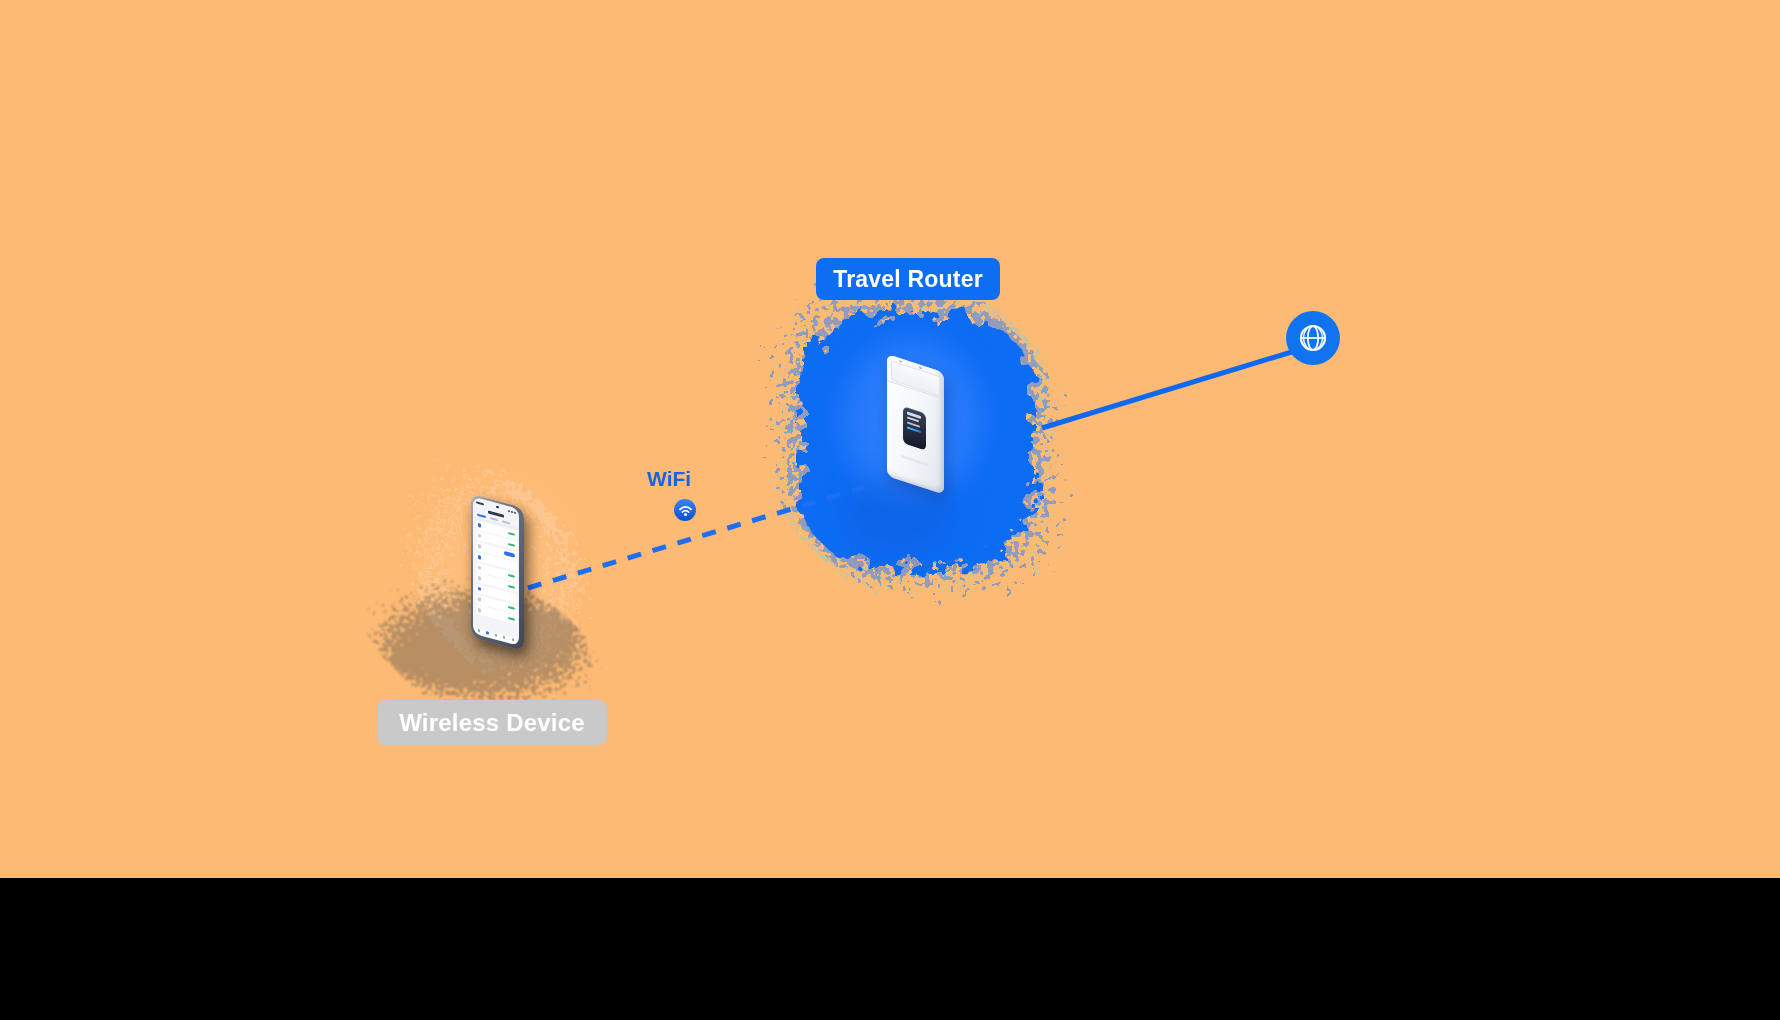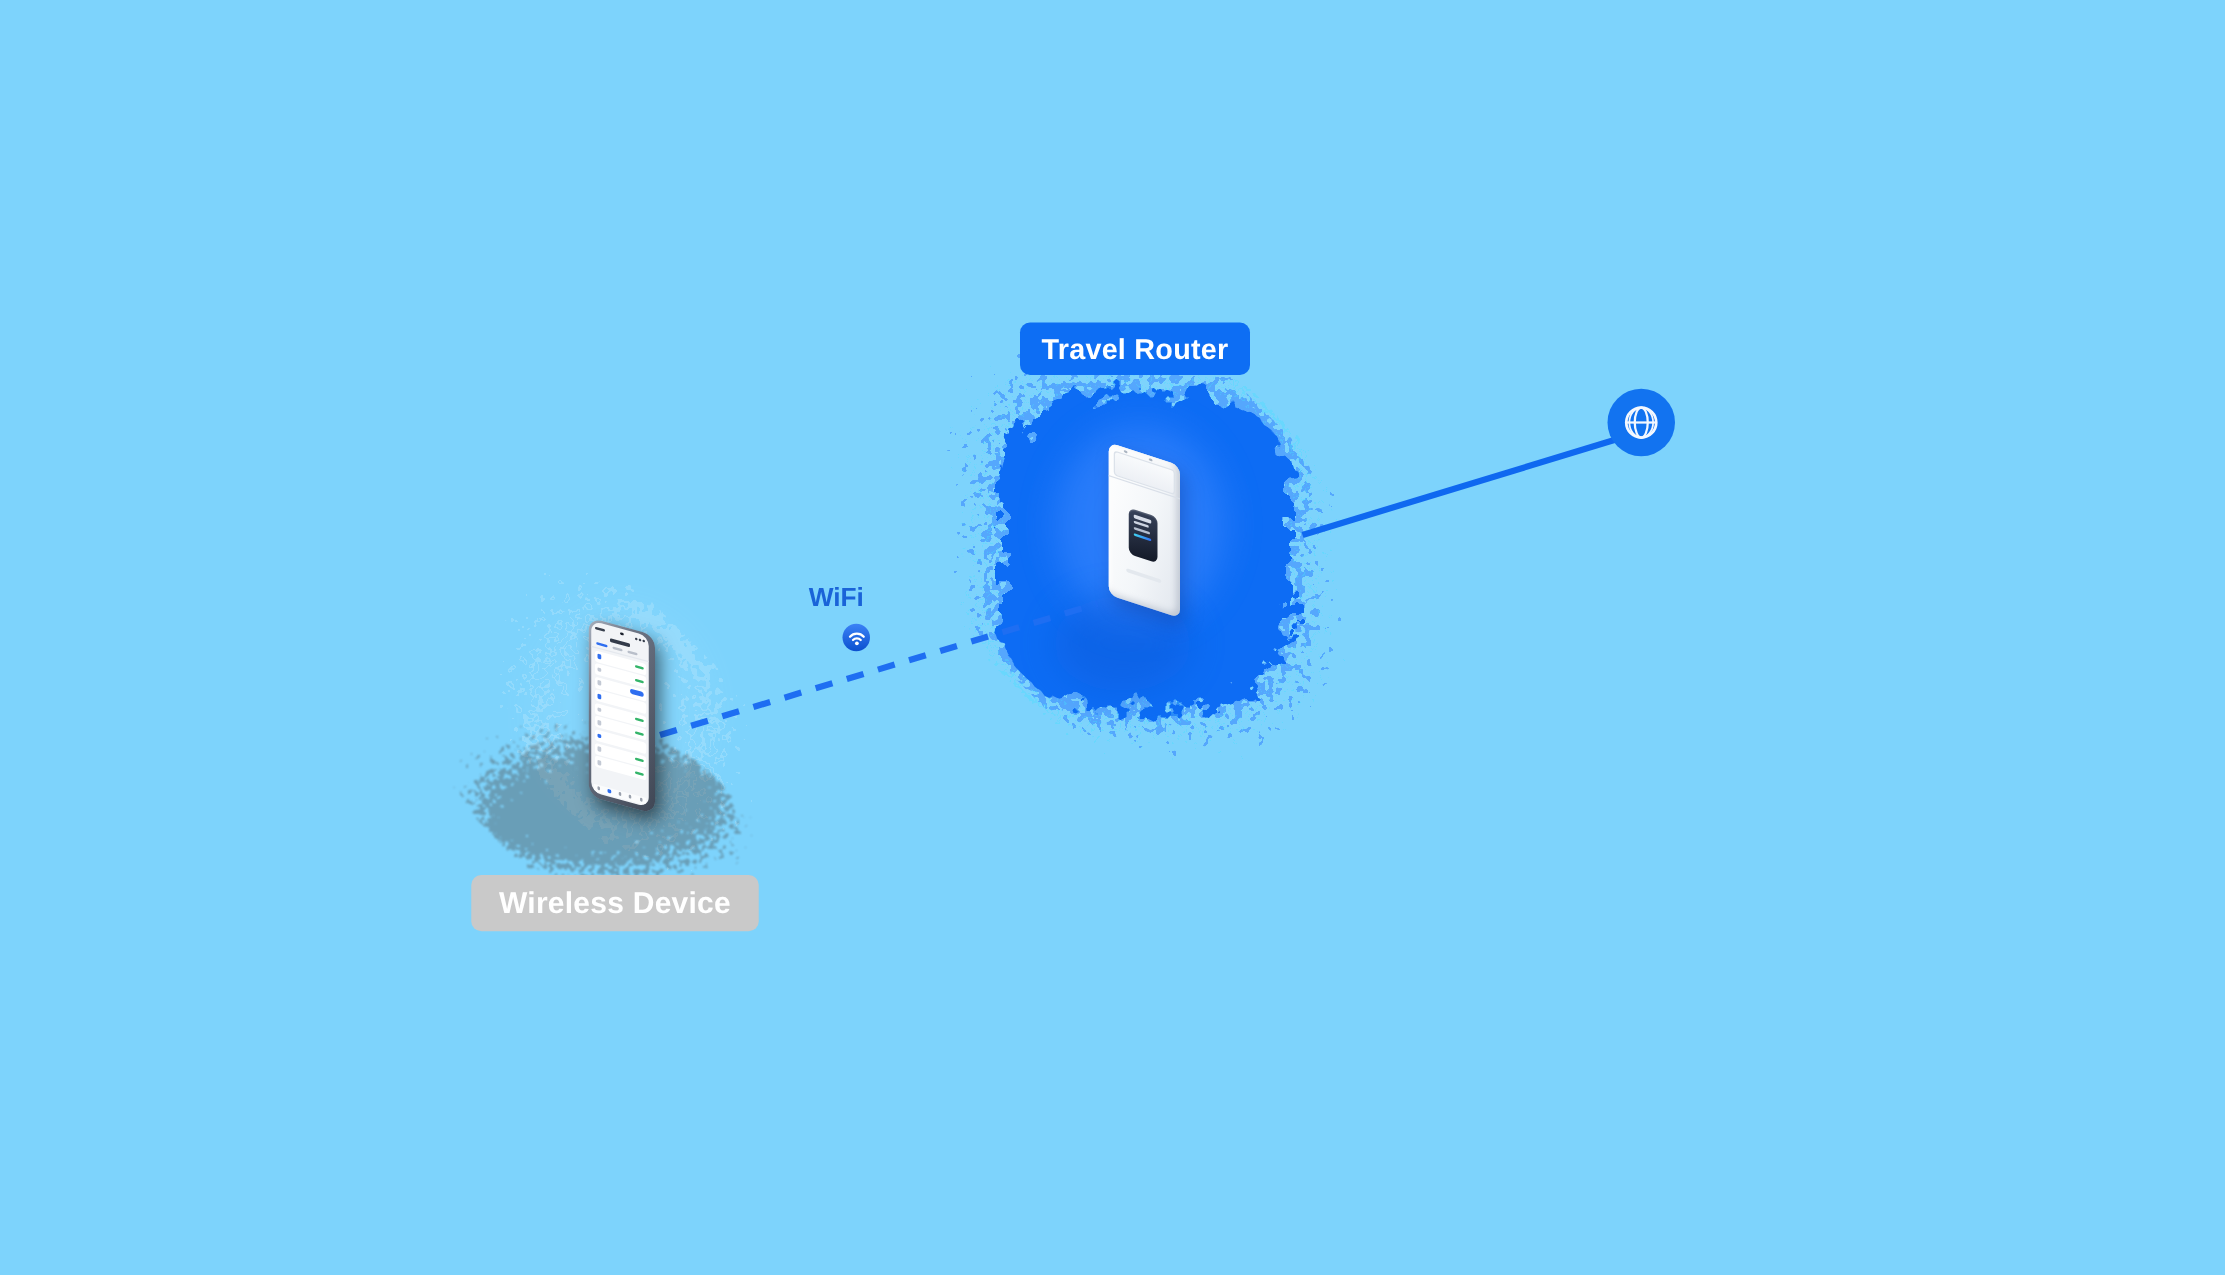--- a/index.html
+++ b/index.html
@@ -1,16 +1,16 @@
 <!DOCTYPE html>
 <html><head>
 <meta charset="utf-8">
 <style>
   html,body{margin:0;padding:0;background:#000;}
-  .stage{position:relative;width:1780px;height:1020px;background:#7dd3fc;overflow:hidden;
+  .stage{position:relative;width:1780px;height:878px;background:#fdba74;overflow:hidden;
          font-family:"Liberation Sans", sans-serif;}
   .stage svg.artwork{position:absolute;left:0;top:0;}
 
   
   .node-label{position:absolute;display:flex;align-items:center;justify-content:center;
               border-radius:8px;color:#fff;font-weight:700;letter-spacing:.2px;}
   .label-router{left:816px;top:258px;width:184px;height:42px;background:#0d6ef4;font-size:23px;}
   .label-device{left:377px;top:700px;width:230px;height:45px;background:#c9c9c9;font-size:24px;align-items:center;}
 
   

